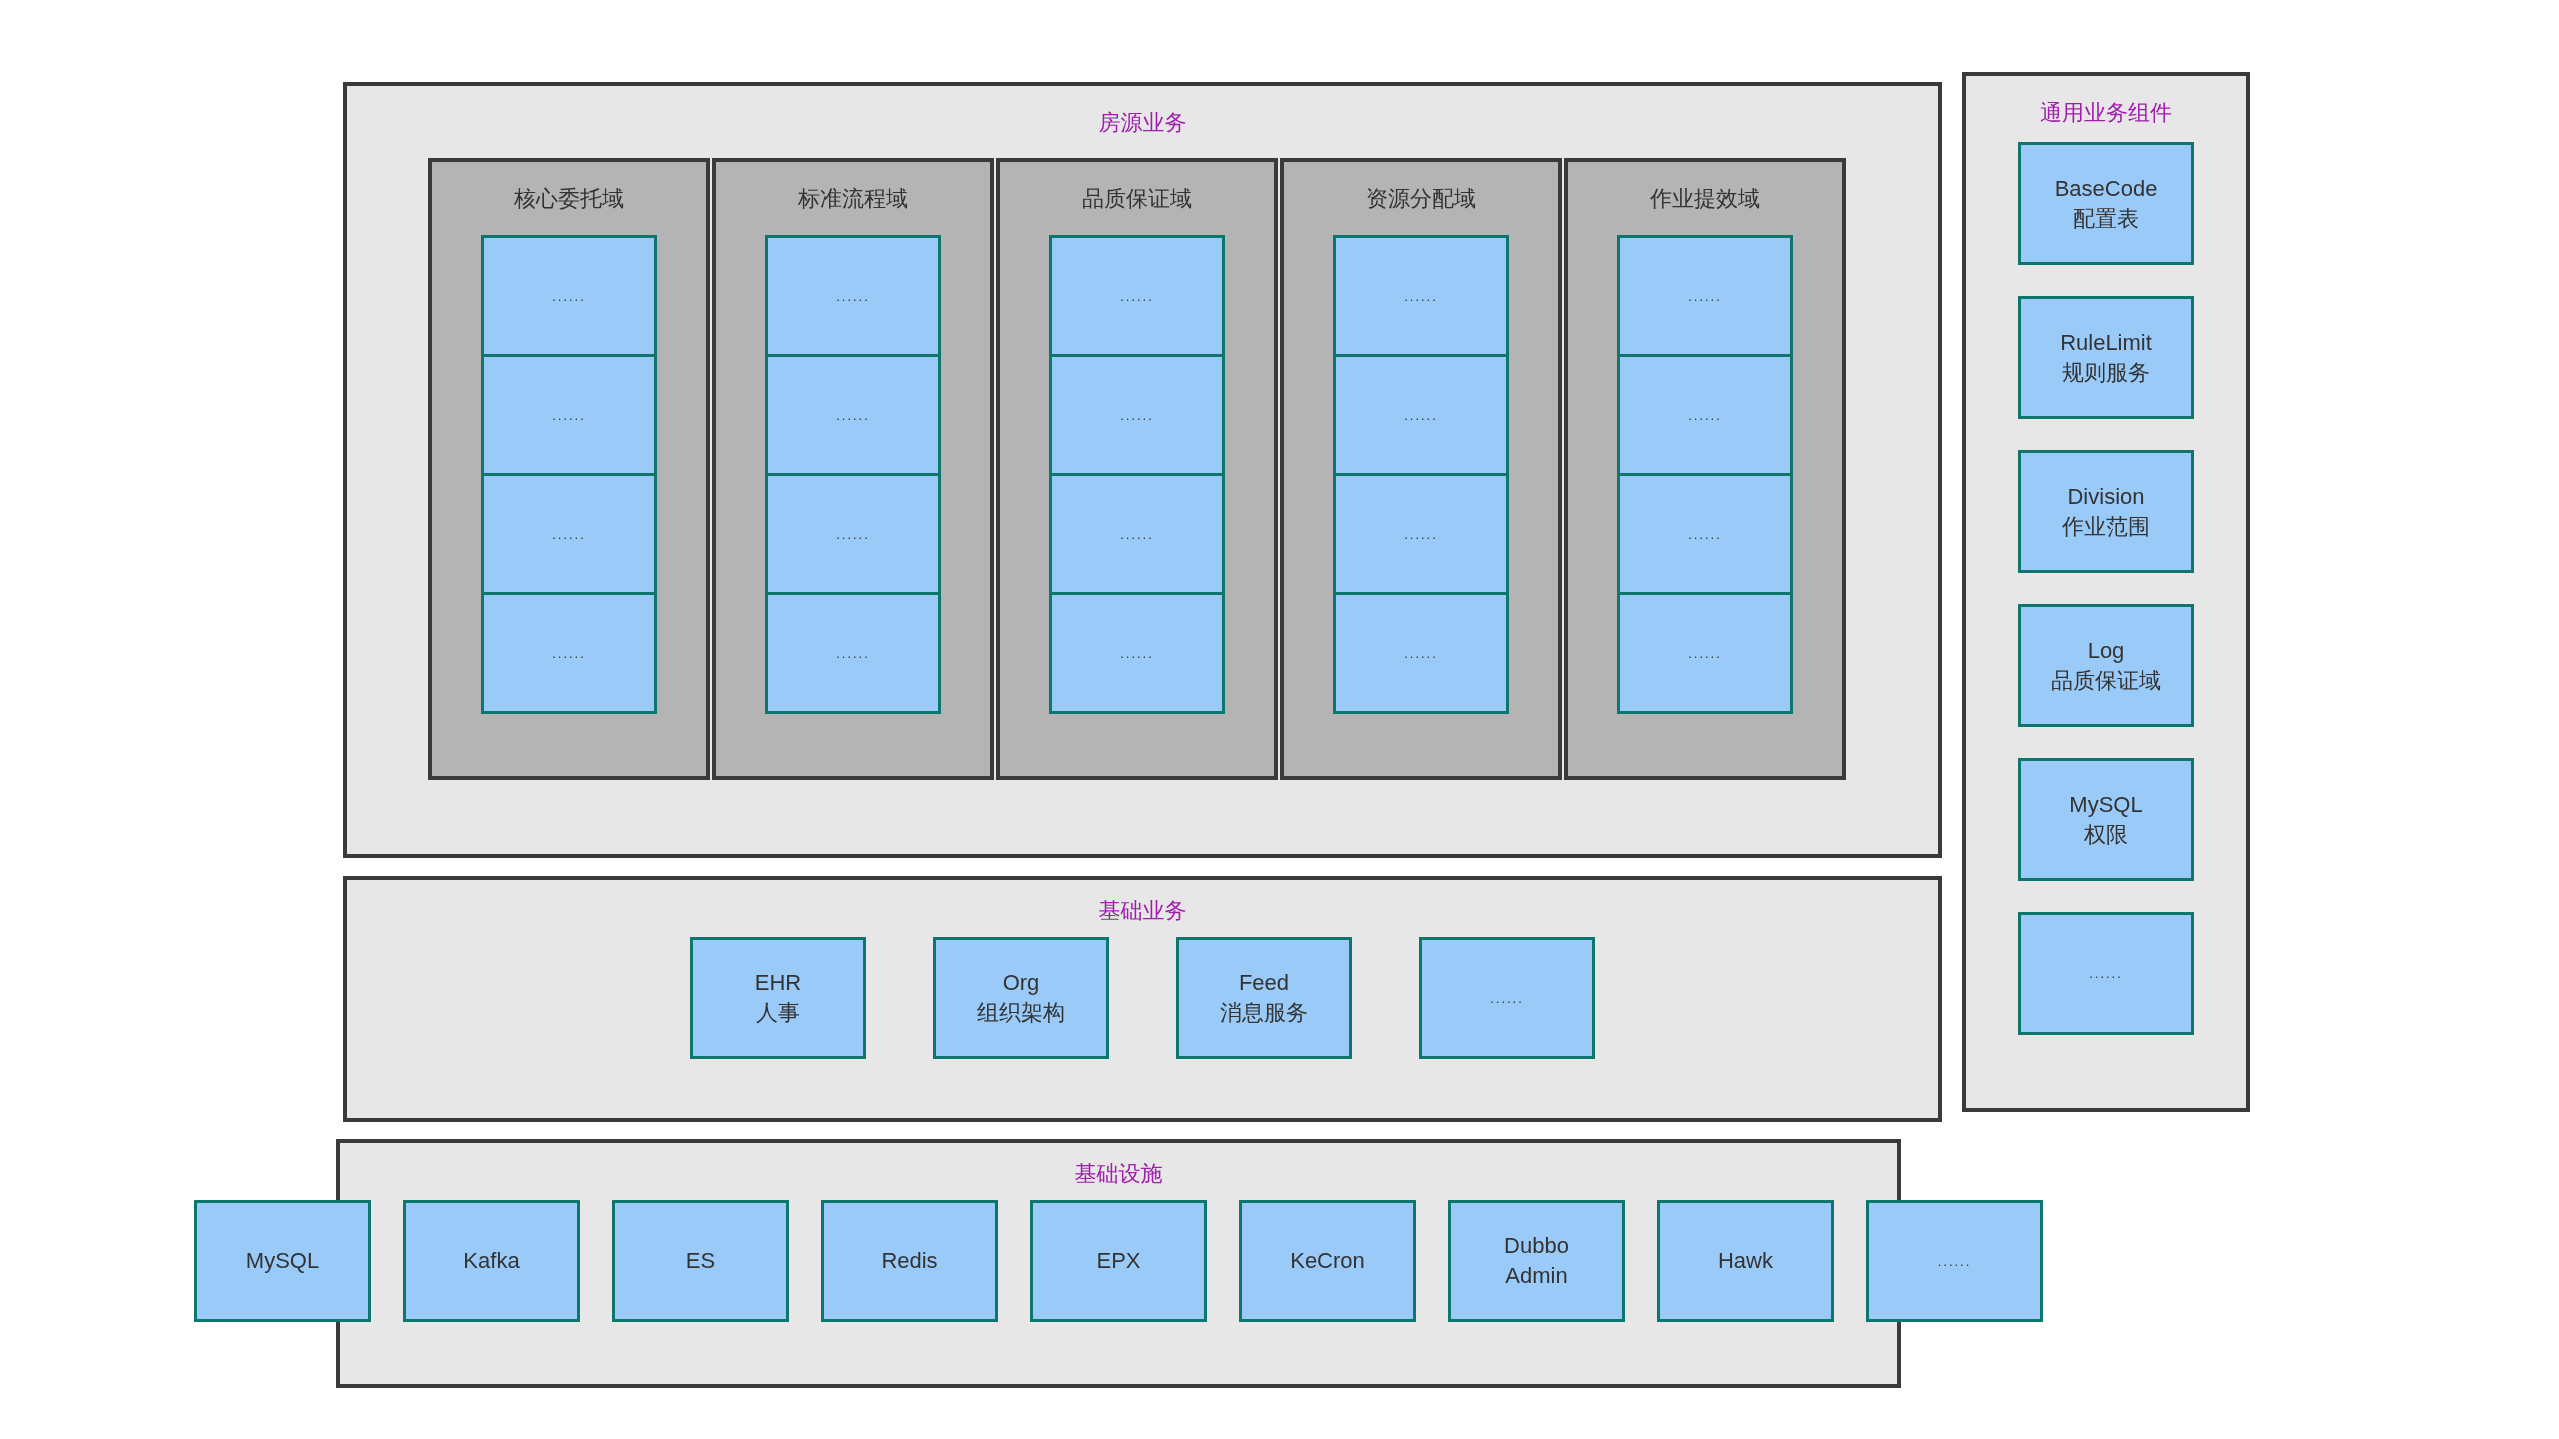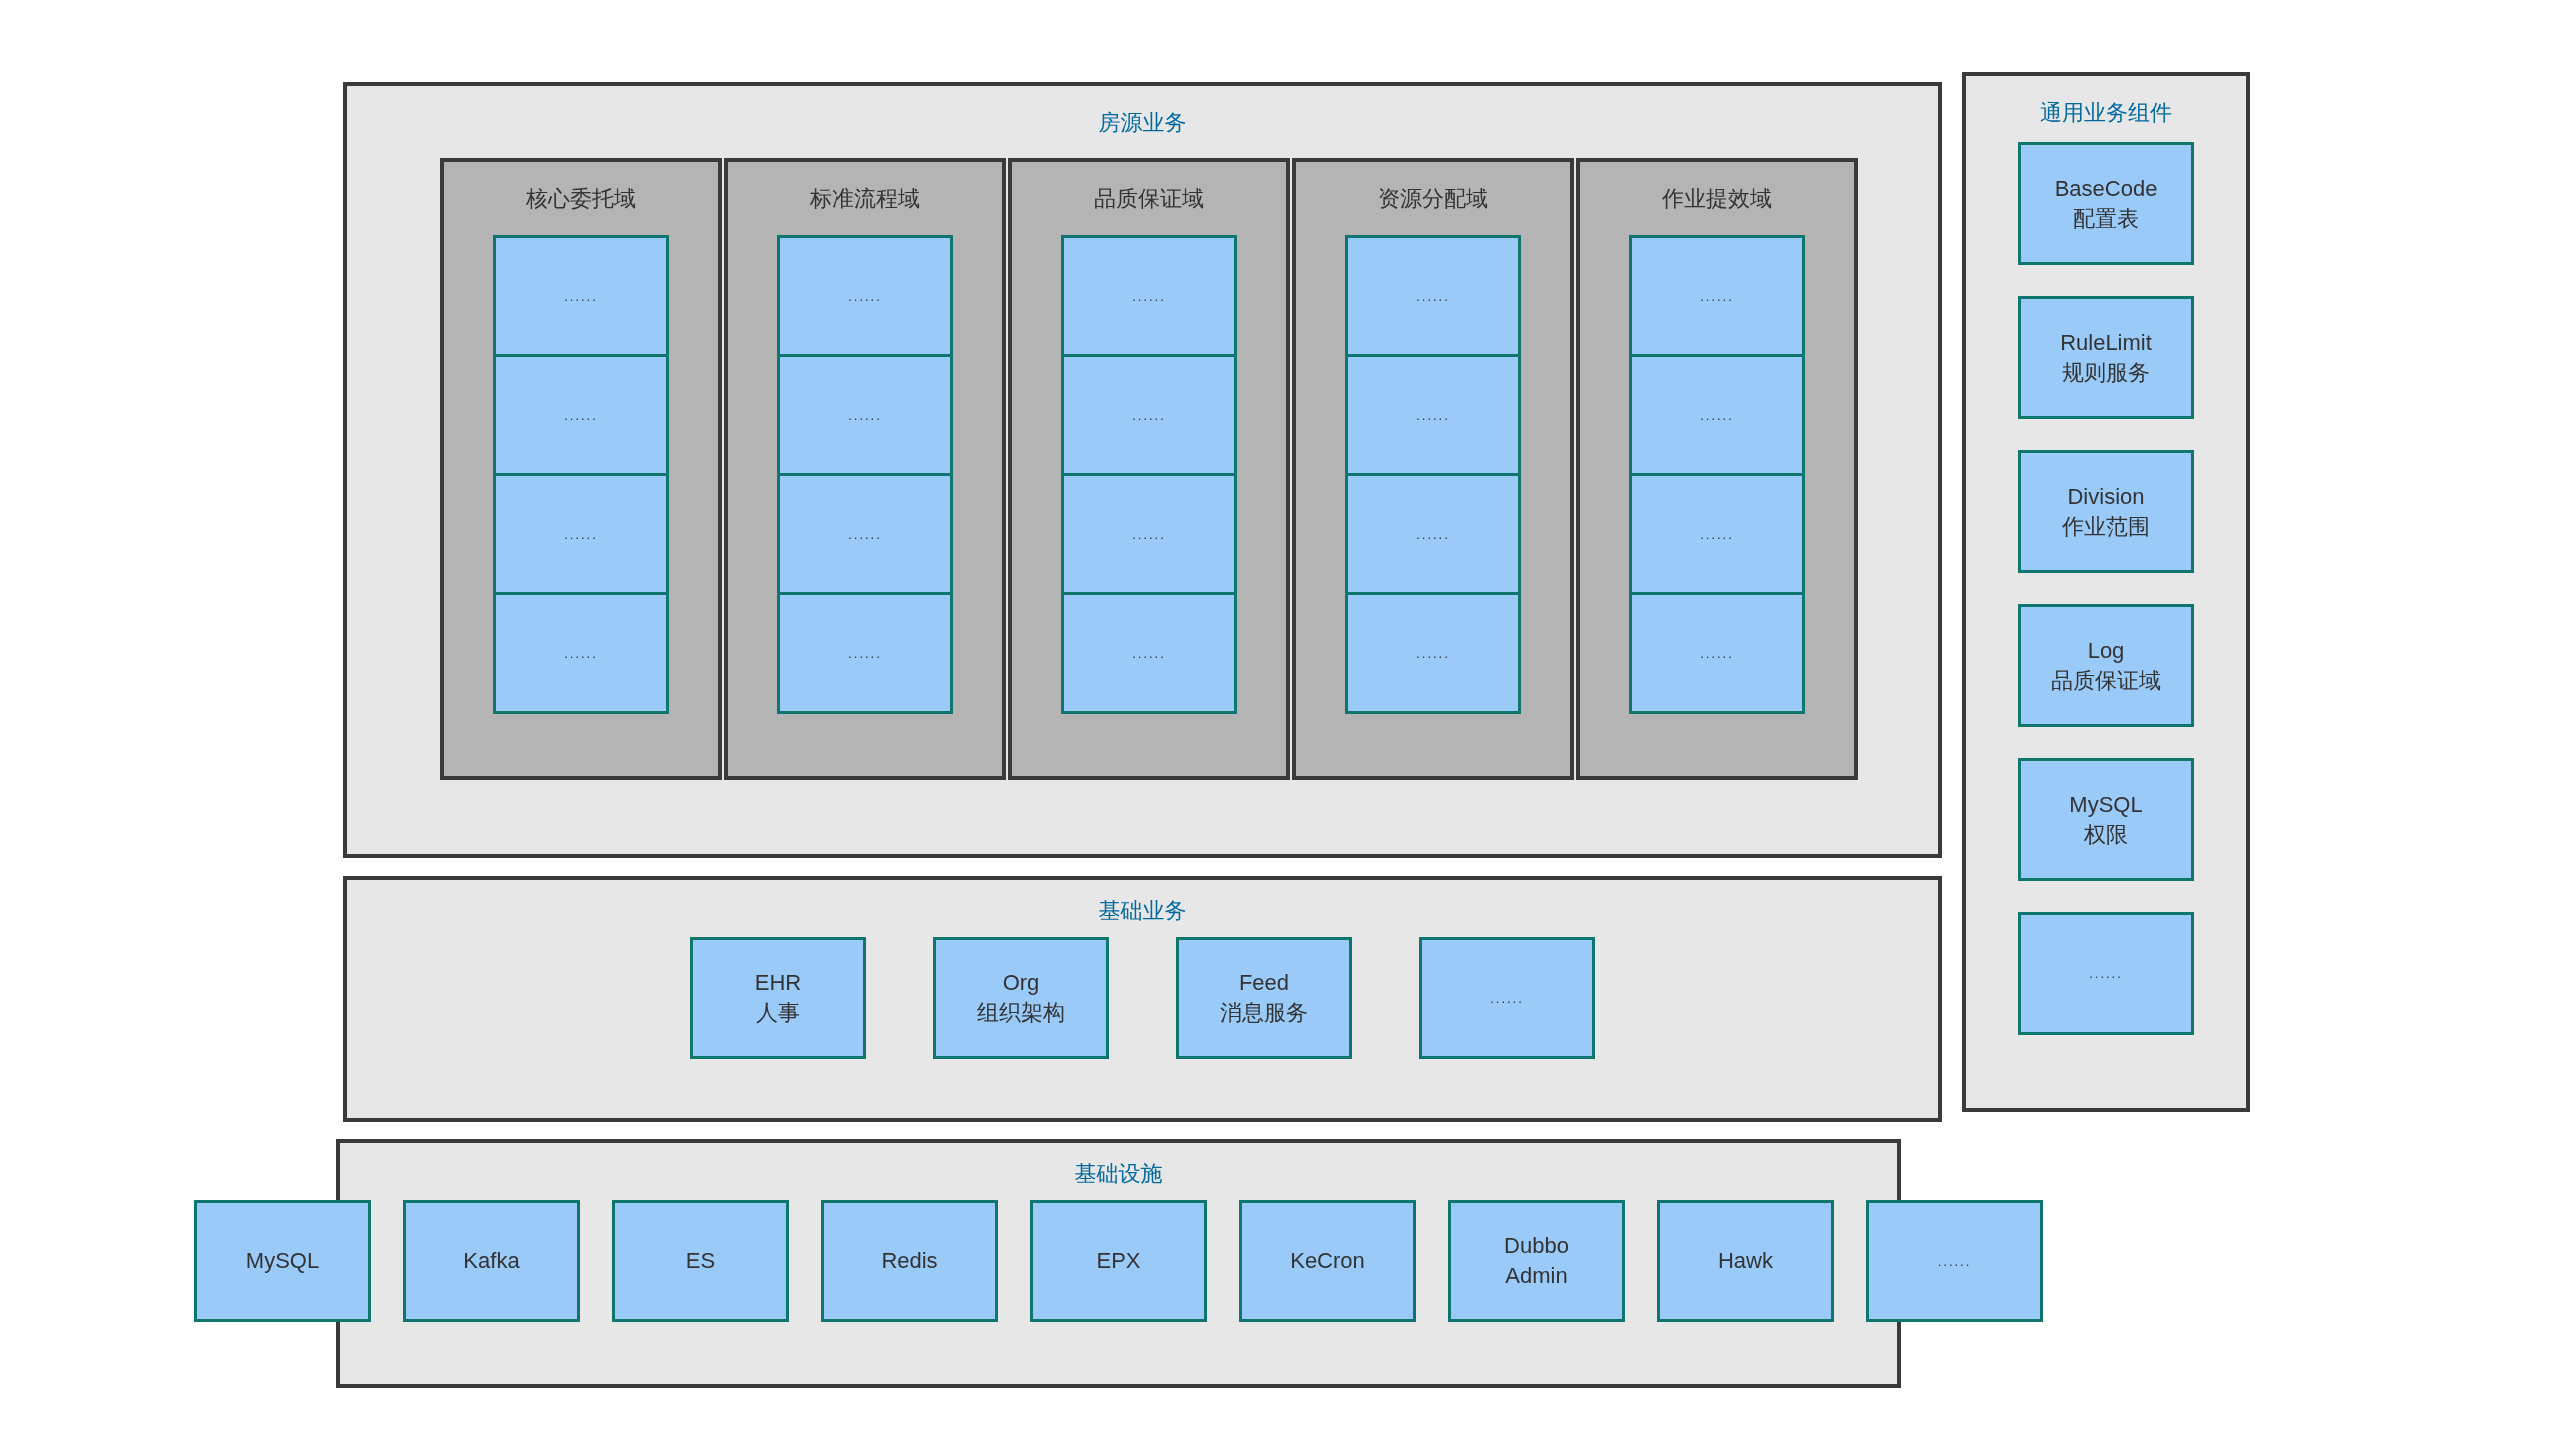--- a/index.html
+++ b/index.html
@@ -14,37 +14,37 @@
   .section {
     position: absolute;
     background: #e7e7e7;
     border: 4px solid #3a3a3a;
     box-sizing: border-box;
   }
   .section-title {
     text-align: center;
     font-size: 22px;
     padding-top: 22px;
-    color: #0369a1;
+    color: #a21caf;
   }
   .columns {
     position: absolute;
     left: 81px;
     top: 72px;
     display: flex;
   }
   .column {
     width: 282px;
     height: 622px;
     background: #b4b4b4;
     border: 4px solid #3a3a3a;
     box-sizing: border-box;
     margin-left: 2px;
   }
-  .column:first-child { margin-left: 12px; }
+  .column:first-child { margin-left: 0; }
   .col-header {
     text-align: center;
     font-size: 22px;
     margin-top: 22px;
     color: #333333;
   }
   .col-boxes {
     margin-top: 21px;
     display: flex;
     flex-direction: column;

